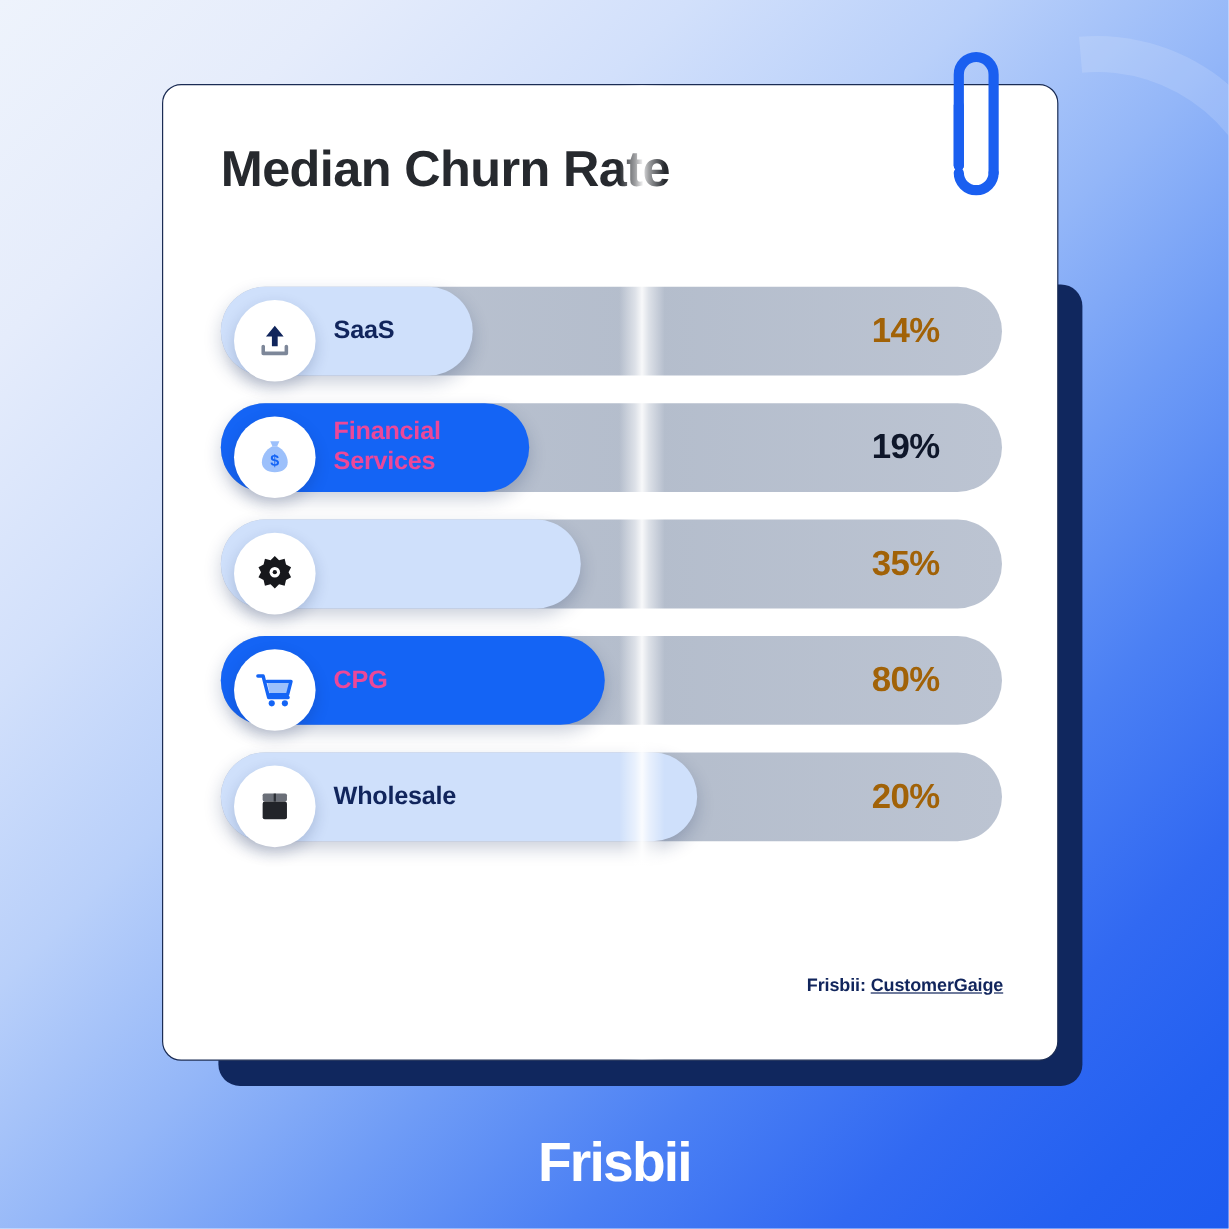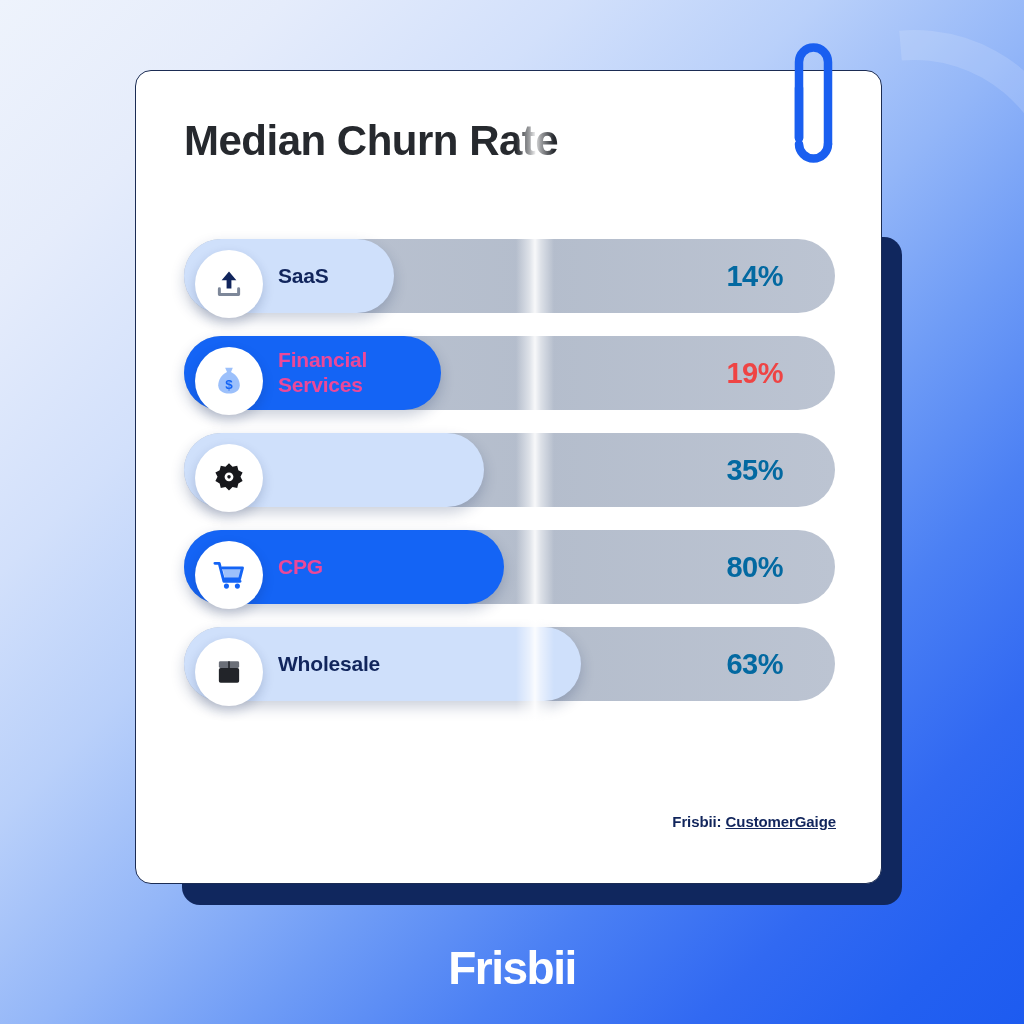--- a/index.html
+++ b/index.html
@@ -202,22 +202,22 @@
     right: 52px;
     top: 0;
     height: 100%;
     display: flex;
     align-items: center;
     font-size: 29px;
     font-weight: bold;
     letter-spacing: -0.5px;
     z-index: 4;
   }
-  .bar-value.navy { color: #0369a1; }
-  .bar-value.dark { color: #ef4444; }
+  .bar-value.navy { color: #a16207; }
+  .bar-value.dark { color: #0f172a; }
 
   
   #source {
     position: absolute;
     right: 45px;
     top: 742px;
     font-size: 15px;
     font-weight: bold;
     color: #11255c;
     letter-spacing: -0.1px;
@@ -326,21 +326,21 @@
         <div class="track"></div>
         <div class="fill light" style="width:397px"></div>
         <div class="icon-badge">
           <svg width="32" height="32" viewBox="0 0 24 24" aria-hidden="true">
             <rect x="4.4" y="4.0" width="15.2" height="5.0" rx="1.1" fill="#6b6f78"></rect>
             <rect x="4.4" y="9.0" width="15.2" height="11.1" rx="1.3" fill="#222429"></rect>
             <rect x="11.3" y="4.0" width="1.4" height="5.0" fill="#2d3037"></rect>
           </svg>
         </div>
         <div class="bar-label on-light">Wholesale</div>
-        <div class="bar-value navy">63%</div>
+        <div class="bar-value navy">20%</div>
       </div>
 
     </div>
 
     <div id="source"><span>Frisbii: </span><span id="source-link">CustomerGaige</span></div>
 
   </div>
 
   <svg id="paperclip" viewBox="0 0 70 150">
     <path d="M23 110 V34 a14.5 14.5 0 0 1 29 0 V116" fill="none" stroke="#1a5ff0" stroke-width="8.5" stroke-linecap="round"></path>

